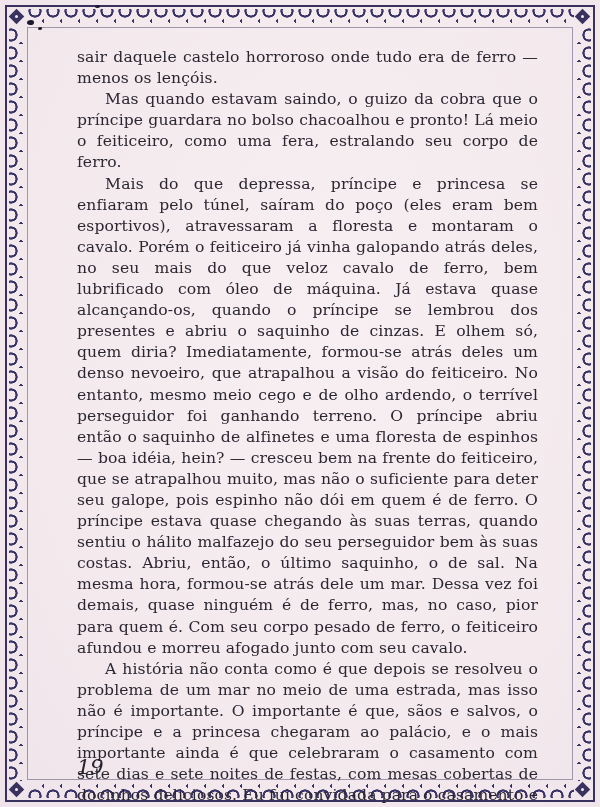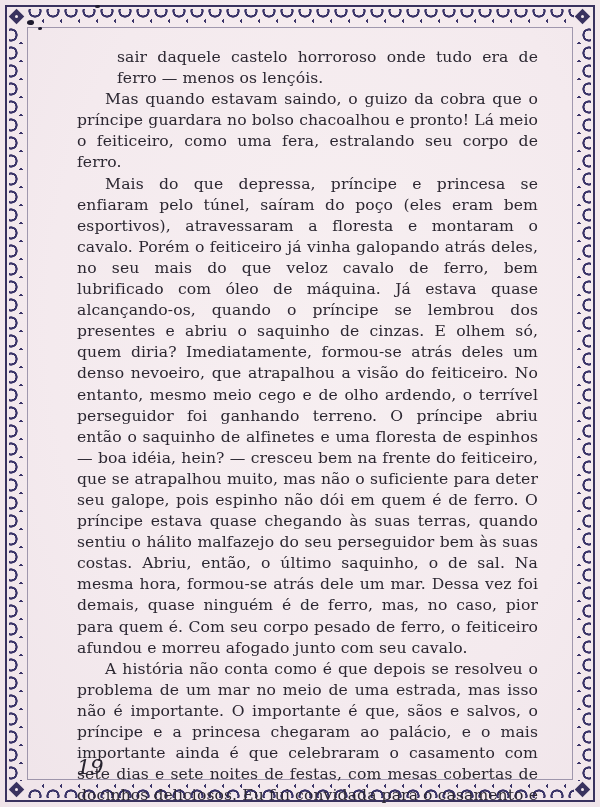--- a/index.html
+++ b/index.html
@@ -111,21 +111,20 @@
     padding: 0;
     font-size: 15.6px;
     line-height: 21.1px;
     color: #2b2731;
     text-align: justify;
     text-indent: 1.8em;
     letter-spacing: 0.1px;
   }
   .text-block p.no-indent {
     text-indent: 0;
-    margin-left: 40px;
   }
   .page-number {
     position: absolute;
     left: 0; right: 0;
     bottom: 8px;
     font-style: italic;
     font-size: 21px;
     color: #27232f;
   }
 </style>

